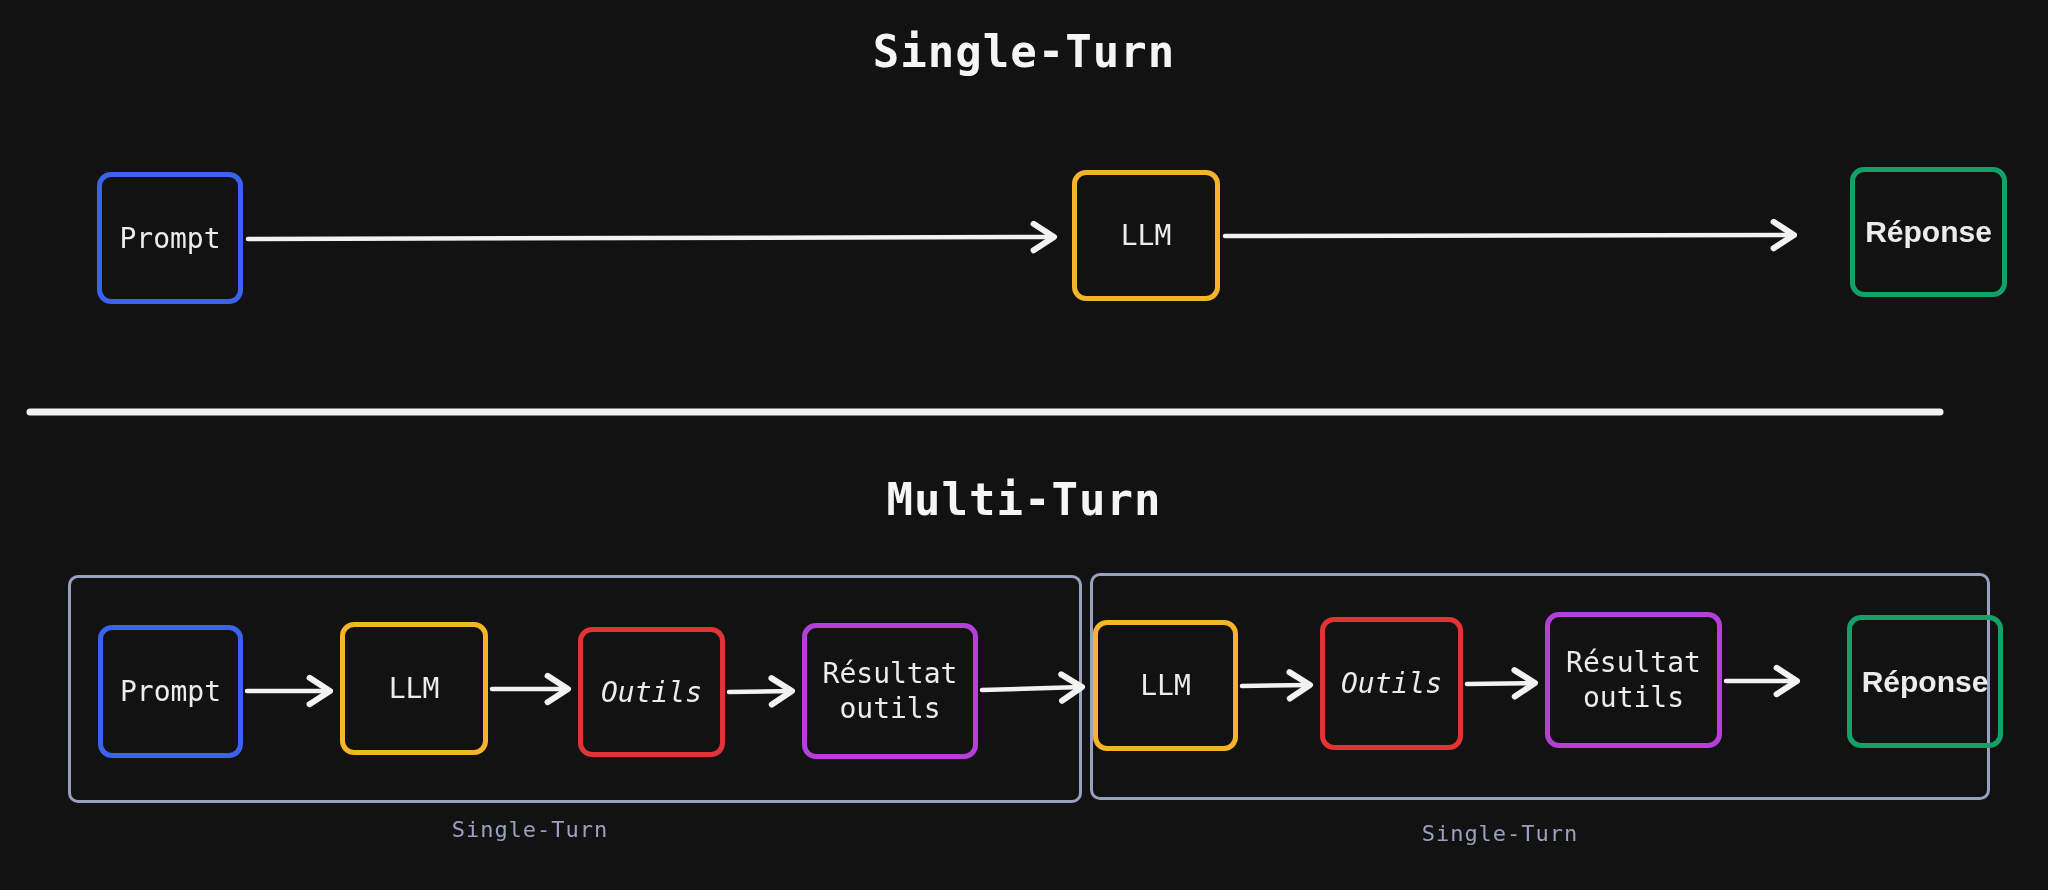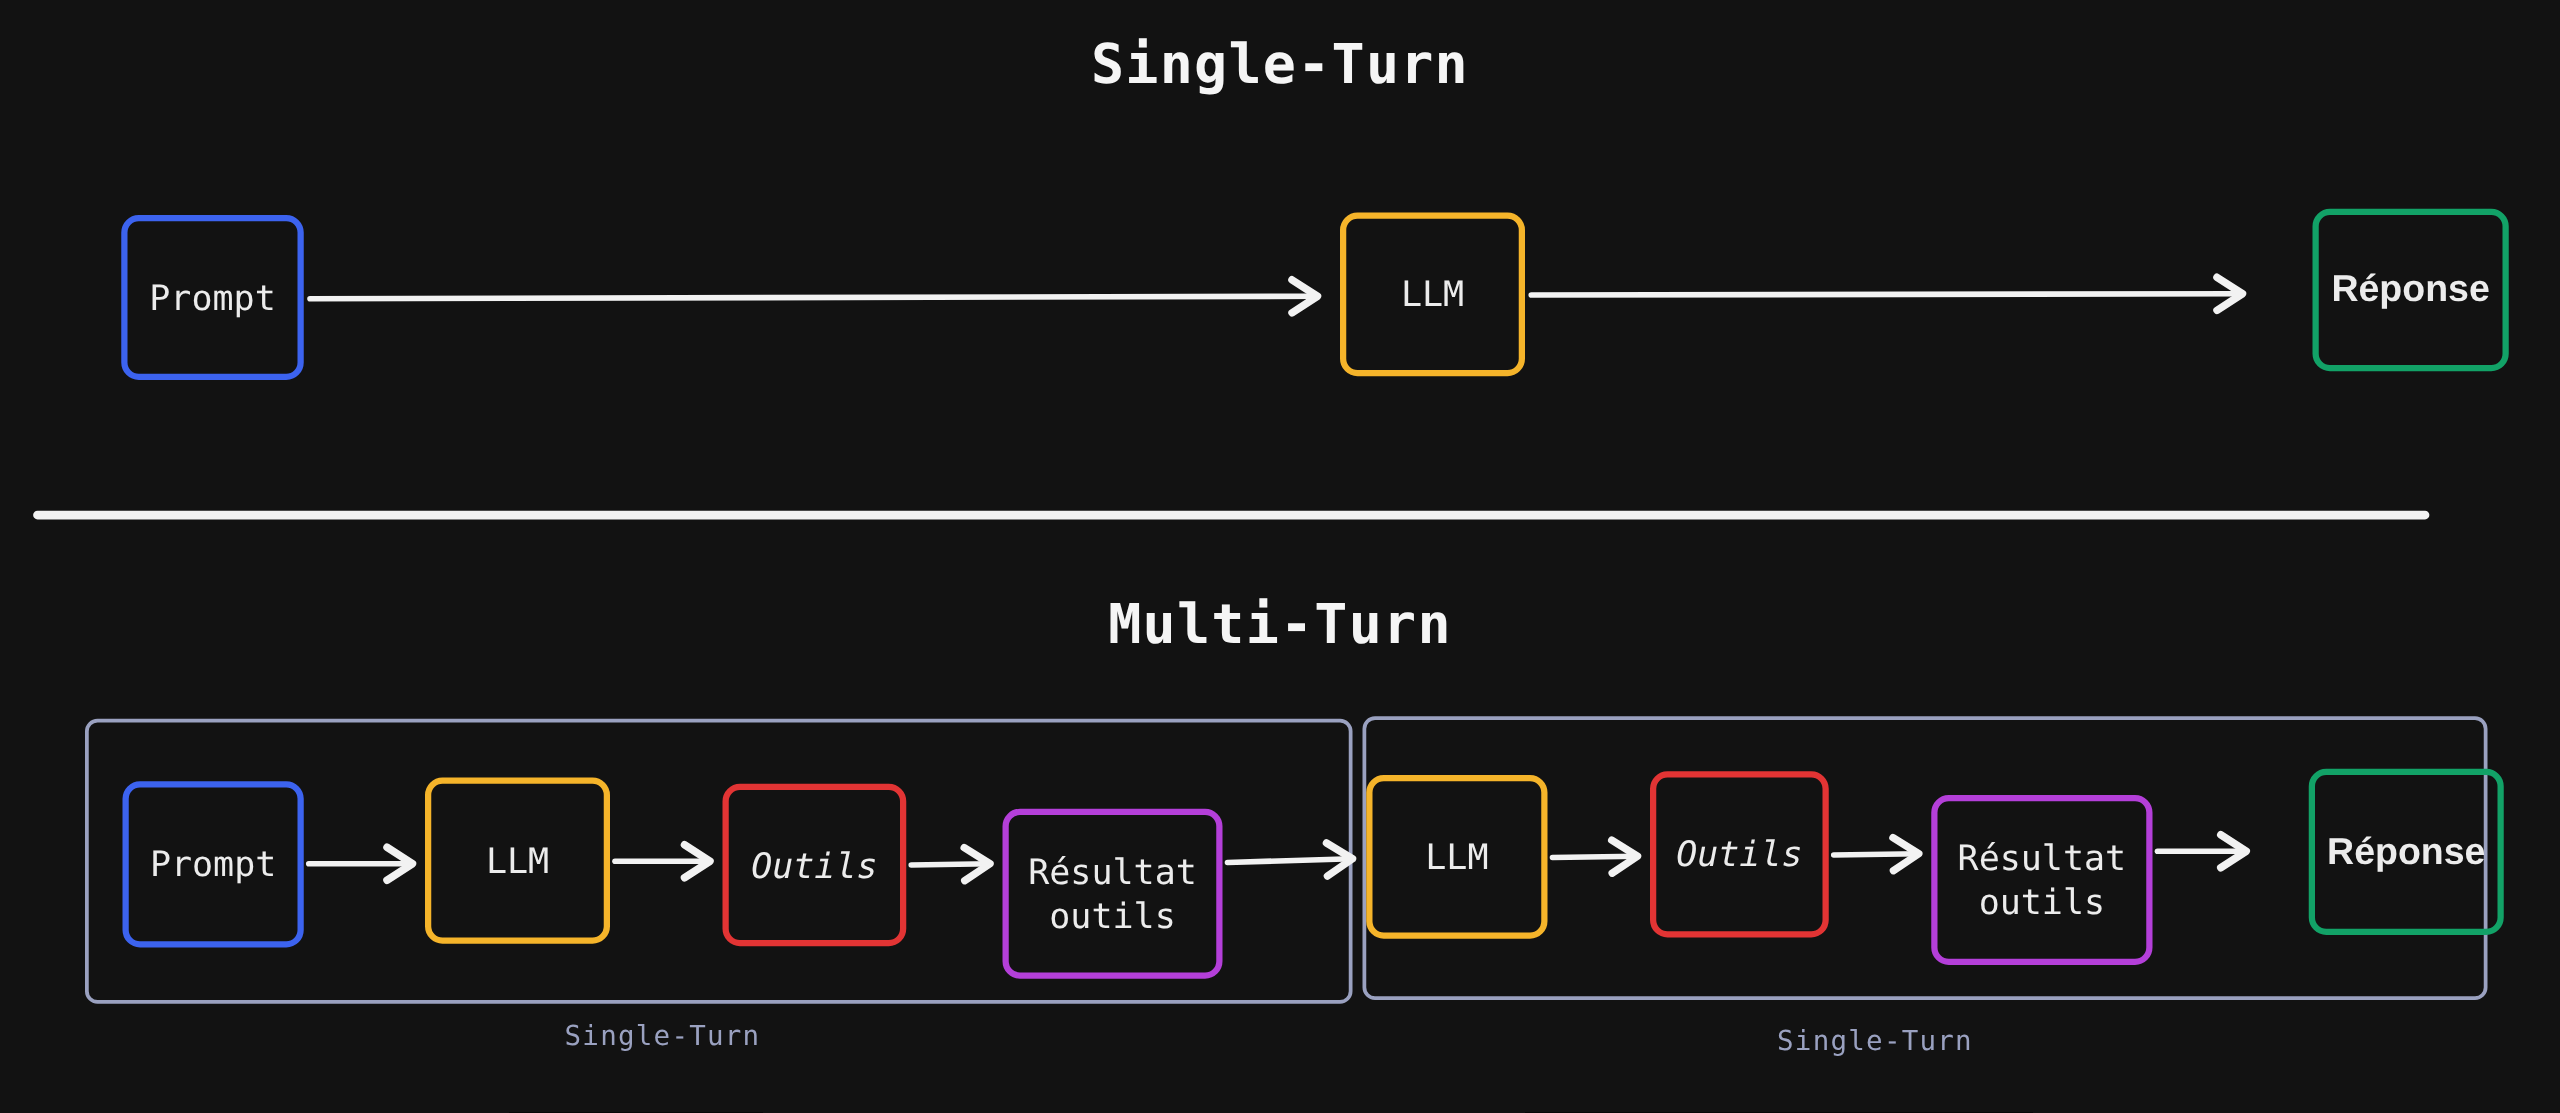--- a/index.html
+++ b/index.html
@@ -34,21 +34,21 @@
     justify-content: center;
     text-align: center;
     color: var(--box-text, #ececec);
     font-size: 28px;
     line-height: 1.25;
     padding: 0 5px;
   }
   .node.blue   { border-color: var(--blue,   #3c63ef); }
   .node.yellow { border-color: var(--yellow, #f5b42a); }
   .node.red    { border-color: var(--red,    #e23434); font-style: italic; }
-  .node.purple { border-color: var(--purple, #b43fd9); margin-top: 24px; }
+  .node.purple { border-color: var(--purple, #b43fd9); }
   .node.green  { border-color: var(--green,  #12a267); margin-left: 40px; }
   .node.sans {
     font-family: "Liberation Sans", sans-serif;
     font-weight: bold;
     font-size: 30px;
   }
 
   .group {
     position: absolute;
     box-sizing: border-box;

